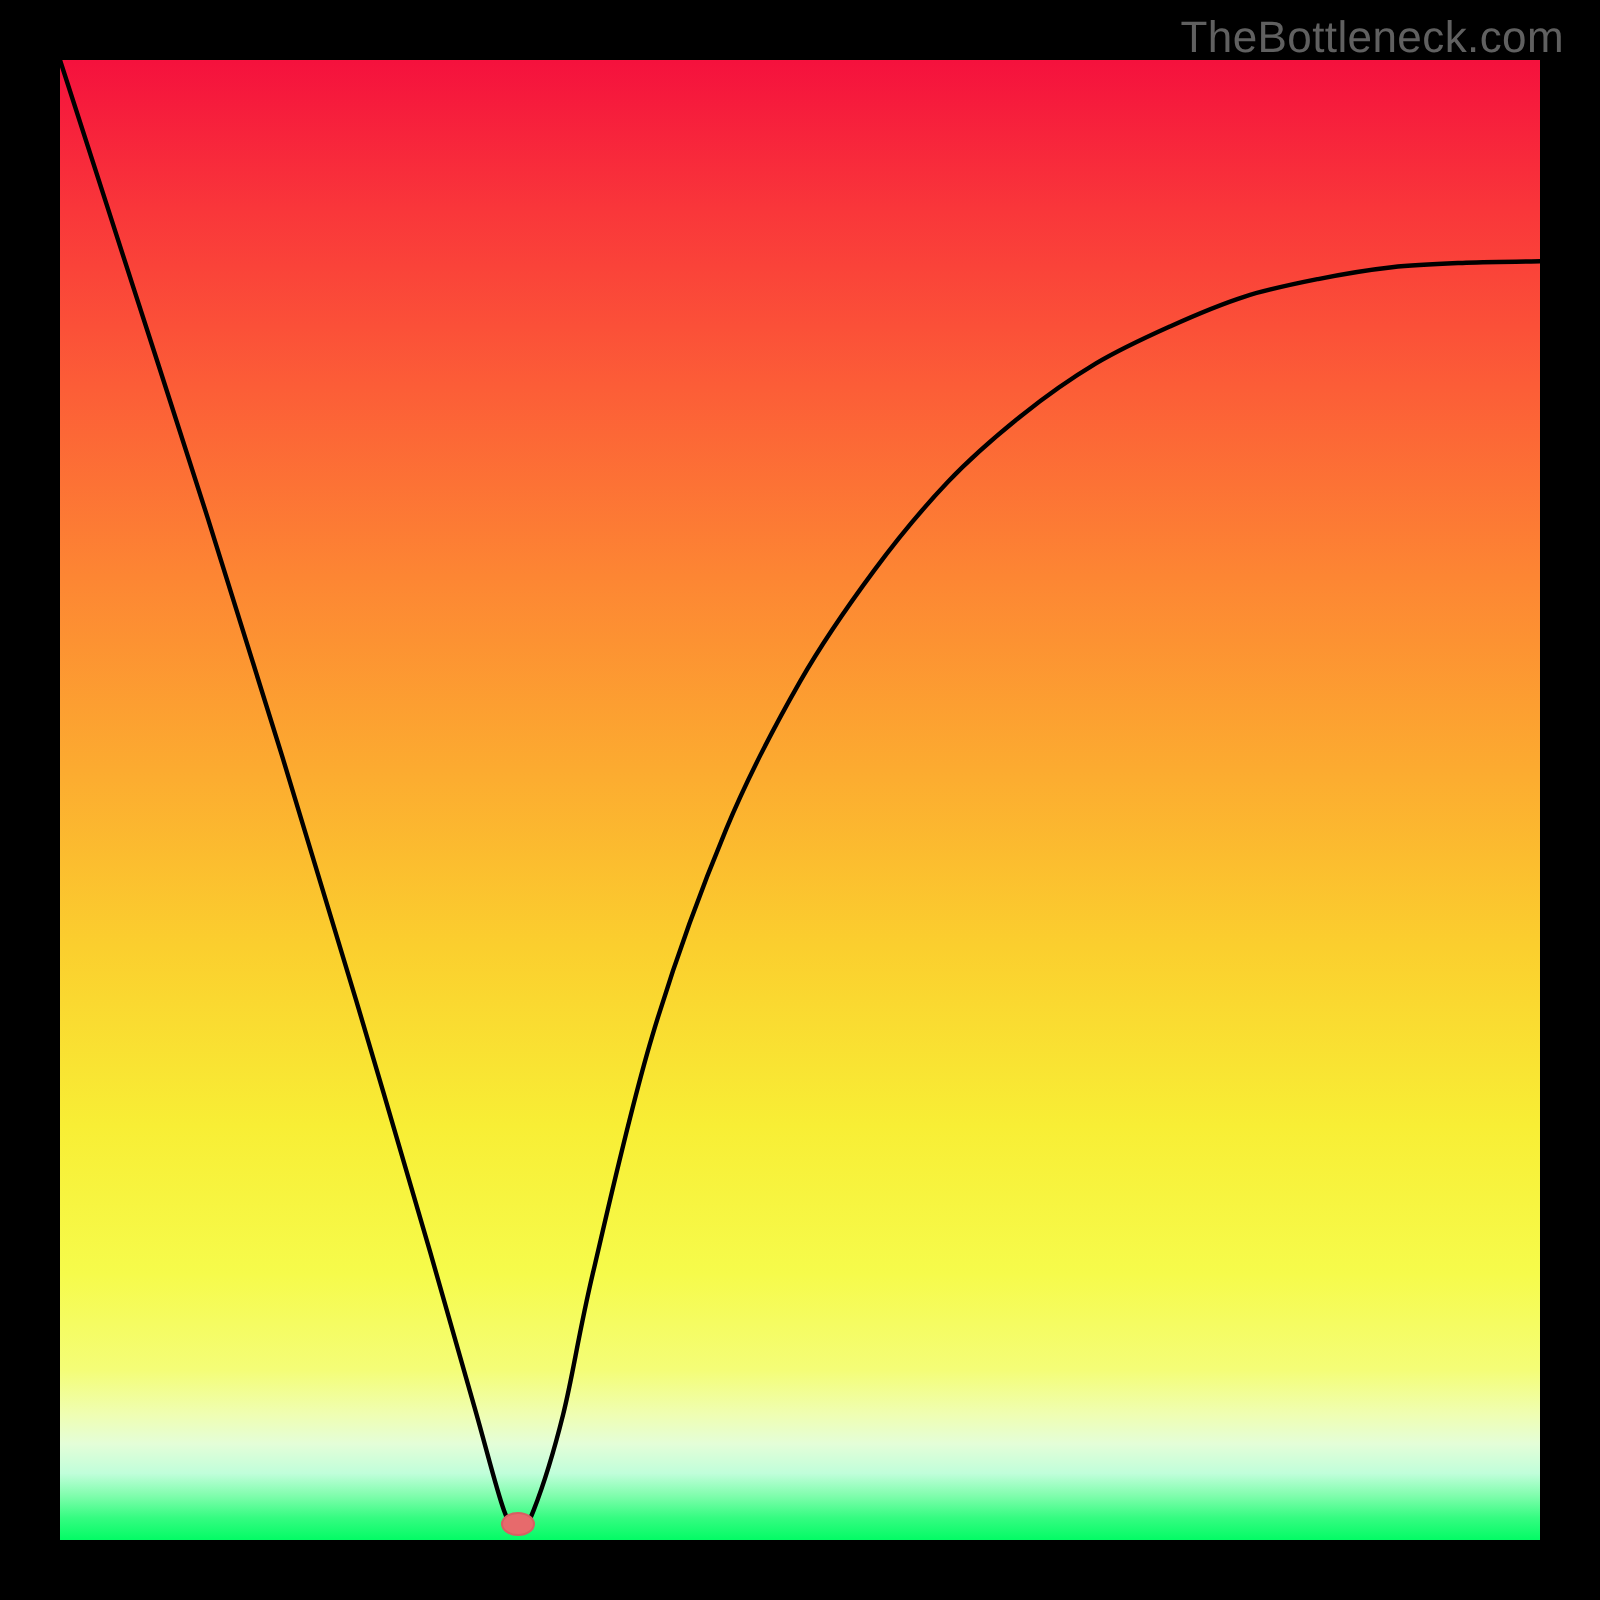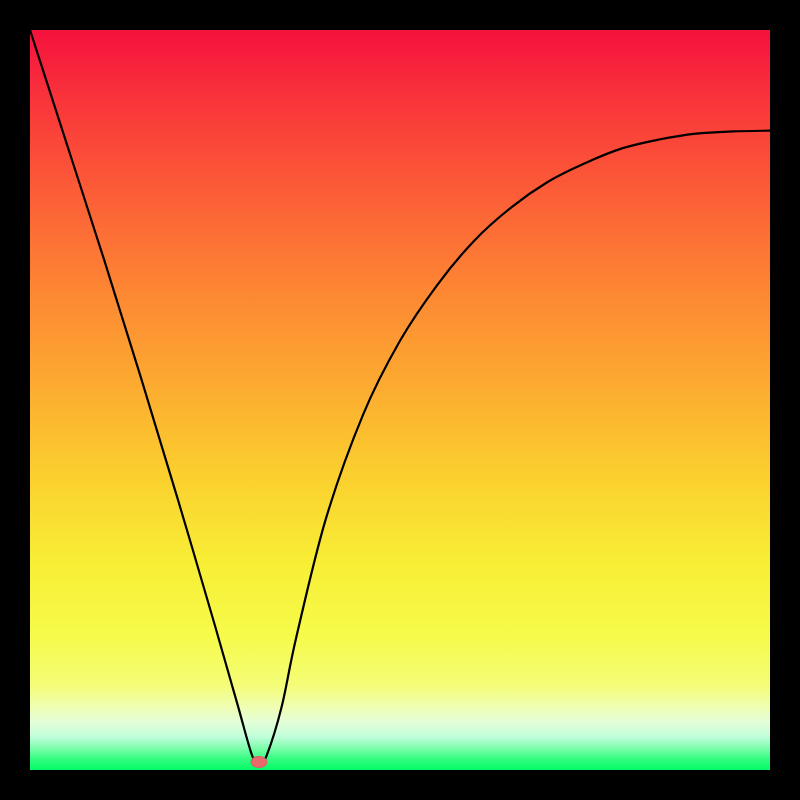--- a/index.html
+++ b/index.html
@@ -48,20 +48,21 @@
     height: 10px;
     border-radius: 50%;
     transform: translate(-50%, -50%);
   }
 </style>
 </head>
 <body>
 
 <div class="frame">
 
+  <div class="watermark">TheBottleneck.com</div>
 
   <div class="plot-area">
     <svg class="gradient-bg" width="740" height="740">
       <defs>
         <linearGradient id="heat" x1="0" y1="0" x2="0" y2="1">
             <stop offset="0.00%" stop-color="#f5113d"></stop>
             <stop offset="10.00%" stop-color="#f9363a"></stop>
             <stop offset="22.00%" stop-color="#fc5d37"></stop>
             <stop offset="35.00%" stop-color="#fd8633"></stop>
             <stop offset="48.00%" stop-color="#fcab30"></stop>

